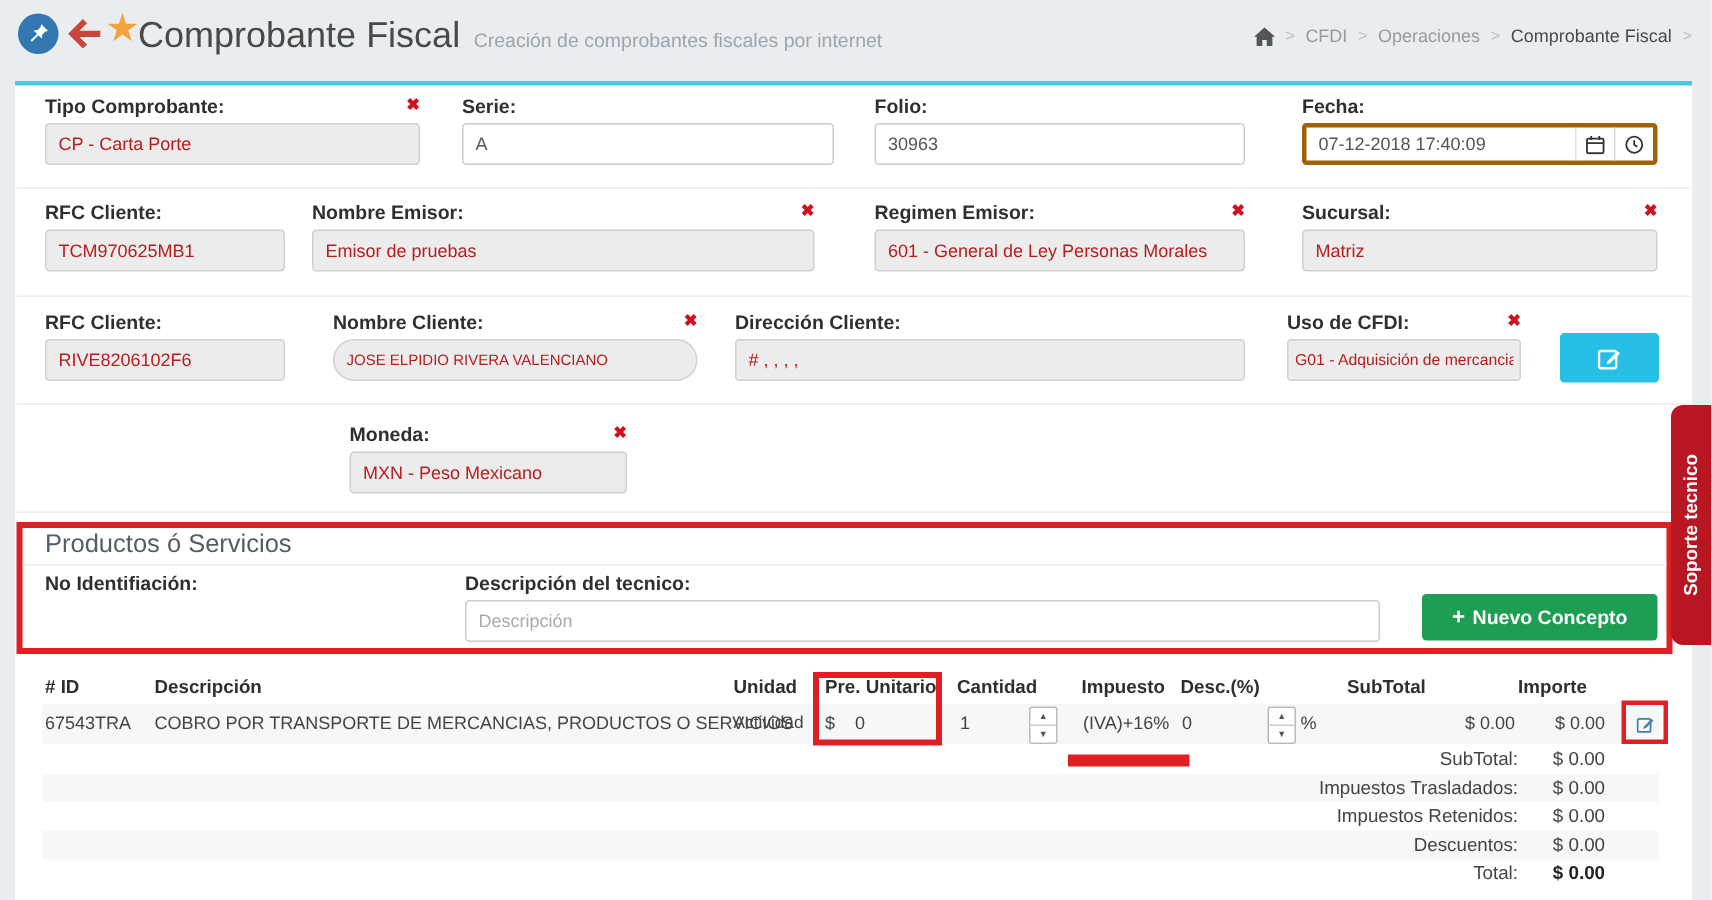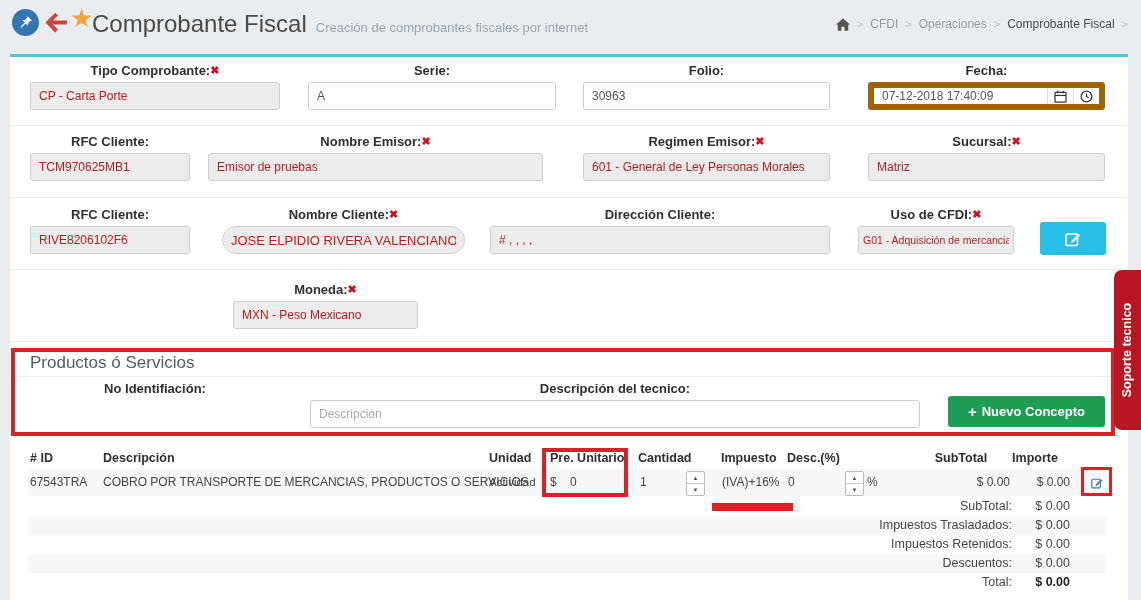--- a/index.html
+++ b/index.html
@@ -17,28 +17,28 @@
               font-size:12px;color:#9a9a9a;white-space:nowrap;}
   .breadcrumb .sep{color:#bfbfbf;font-size:11px;}
   .breadcrumb .crumb{cursor:pointer;}
   .breadcrumb .current{color:#4a4a4a;}
   
   .panel{position:absolute;left:10px;top:54px;width:1118px;height:546px;background:#fff;
          border-top:3px solid #4ec7dc;}
   .hline{position:absolute;height:1px;background:#ececec;left:11px;width:1116px;}
   
   .field{position:absolute;}
-  .lblrow{display:flex;justify-content:center;align-items:center;height:16px;margin-bottom:4px;}
+  .lblrow{display:flex;justify-content:space-between;align-items:center;height:16px;margin-bottom:4px;}
   .lbl{font-size:13px;font-weight:bold;color:#2f2f2f;white-space:nowrap;}
   .redx{color:#cf1120;font-size:11px;font-weight:bold;cursor:pointer;line-height:1;}
   .inp{width:100%;height:28px;box-sizing:border-box;border:1px solid #ccc;border-radius:3px;
        background:#fff;padding:0 8px;font-size:12px;color:#555;font-family:"Liberation Sans",sans-serif;outline:none;}
   .inp.dis{background:#ececec;border-color:#cfcfcf;color:#b91c1c;}
   .inp::placeholder{color:#a9a9a9;}
-  .dategroup{display:flex;height:28px;border:6px solid #a16207;border-radius:3px;background:#fff;box-sizing:border-box;}
+  .dategroup{display:flex;height:28px;border:3px solid #a16207;border-radius:3px;background:#fff;box-sizing:border-box;}
   .dateinp{border:0;flex:1;min-width:0;padding:0 8px;font-size:12px;color:#555;background:transparent;outline:none;
            font-family:"Liberation Sans",sans-serif;}
   .addon{width:25px;display:flex;align-items:center;justify-content:center;border-left:1px solid #ddd;cursor:pointer;}
   .btn-cyan{position:absolute;left:1040px;top:222px;width:66px;height:33px;background:#27bfe6;border:none;
             border-radius:3px;display:flex;align-items:center;justify-content:center;cursor:pointer;}
   .btn-green{position:absolute;left:948px;top:396px;width:157px;height:31px;background:#1e9e53;border:none;
              border-radius:3px;color:#fff;font-size:13px;font-weight:bold;display:flex;align-items:center;
              justify-content:center;gap:5px;cursor:pointer;font-family:"Liberation Sans",sans-serif;}
   .btn-green .plus{font-size:15px;font-weight:bold;line-height:1;}
   
@@ -182,21 +182,21 @@
     <div class="lblrow">
         <span class="lbl">RFC Cliente:</span>
       </div>
     <input class="inp dis" disabled="" value="RIVE8206102F6" style="">
   </div>
   <div class="field" style="left:222px;top:206px;width:243px">
     <div class="lblrow">
       <span class="lbl">Nombre Cliente:</span>
       <span class="redx">✖</span>
     </div>
-    <input class="inp dis" disabled="" style="font-size: 13px; border-radius: 14px;" value="JOSE ELPIDIO RIVERA VALENCIANO">
+    <input class="inp dis" disabled="" style="font-size: 10px; border-radius: 14px;" value="JOSE ELPIDIO RIVERA VALENCIANO">
   </div>
   <div class="field" style="left:490px;top:206px;width:340px">
     <div class="lblrow">
         <span class="lbl">Dirección Cliente:</span>
       </div>
     <input class="inp dis" disabled="" value="# , , , ," style="">
   </div>
   <div class="field" style="left:858px;top:206px;width:156px">
     <div class="lblrow">
       <span class="lbl">Uso de CFDI:</span>
@@ -239,21 +239,21 @@
     <span>Nuevo Concepto</span>
   </button>
 
   <span class="th" style="left:30px"># ID</span>
   <span class="th" style="left:103px">Descripción</span>
   <span class="th" style="left:489px">Unidad</span>
   <span class="th" style="left:550px">Pre. Unitario</span>
   <span class="th" style="left:638px">Cantidad</span>
   <span class="th" style="left:721px">Impuesto</span>
   <span class="th" style="left:787px">Desc.(%)</span>
-  <span class="th" style="left:921px;width:80px;text-align:center">SubTotal</span>
+  <span class="th" style="left:898px;width:80px;text-align:left">SubTotal</span>
   <span class="th" style="left:1000px;width:70px;text-align:center">Importe</span>
 
   <div class="rowbg"></div>
   <span class="td" style="left:30px">67543TRA</span>
   <span class="td" style="left:103px">COBRO POR TRANSPORTE DE MERCANCIAS, PRODUCTOS O SERVICIOS</span>
   <span class="td" style="left:489px;font-size:11.5px">Actividad</span>
   <span class="td" style="left:550px">$</span>
   <span class="td" style="left:570px">0</span>
   <span class="td" style="left:640px">1</span>
   <div class="spin" style="left:686px">

